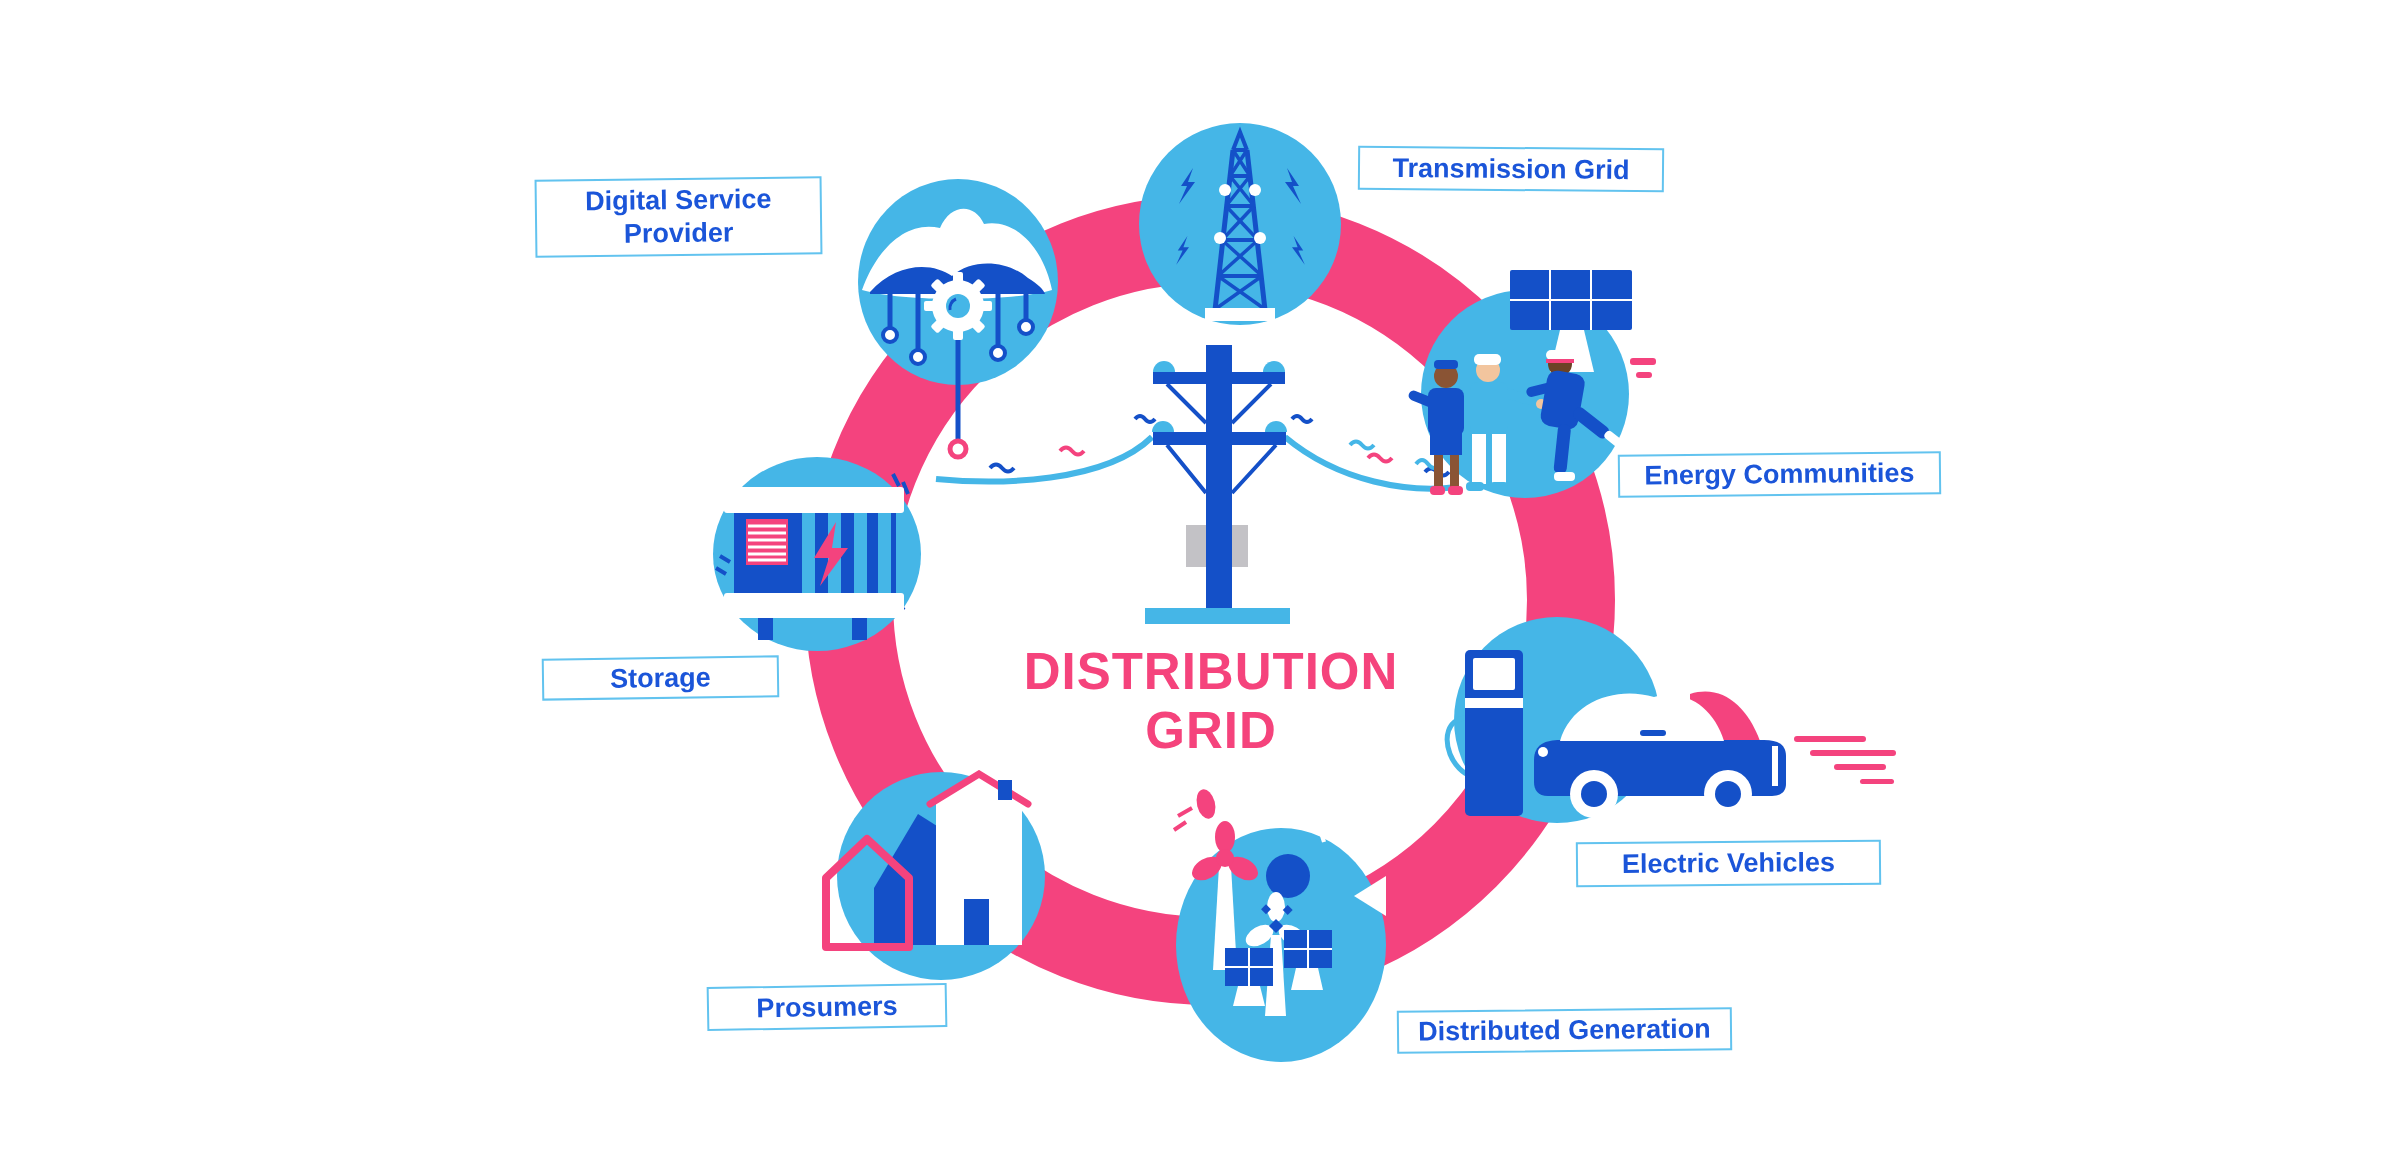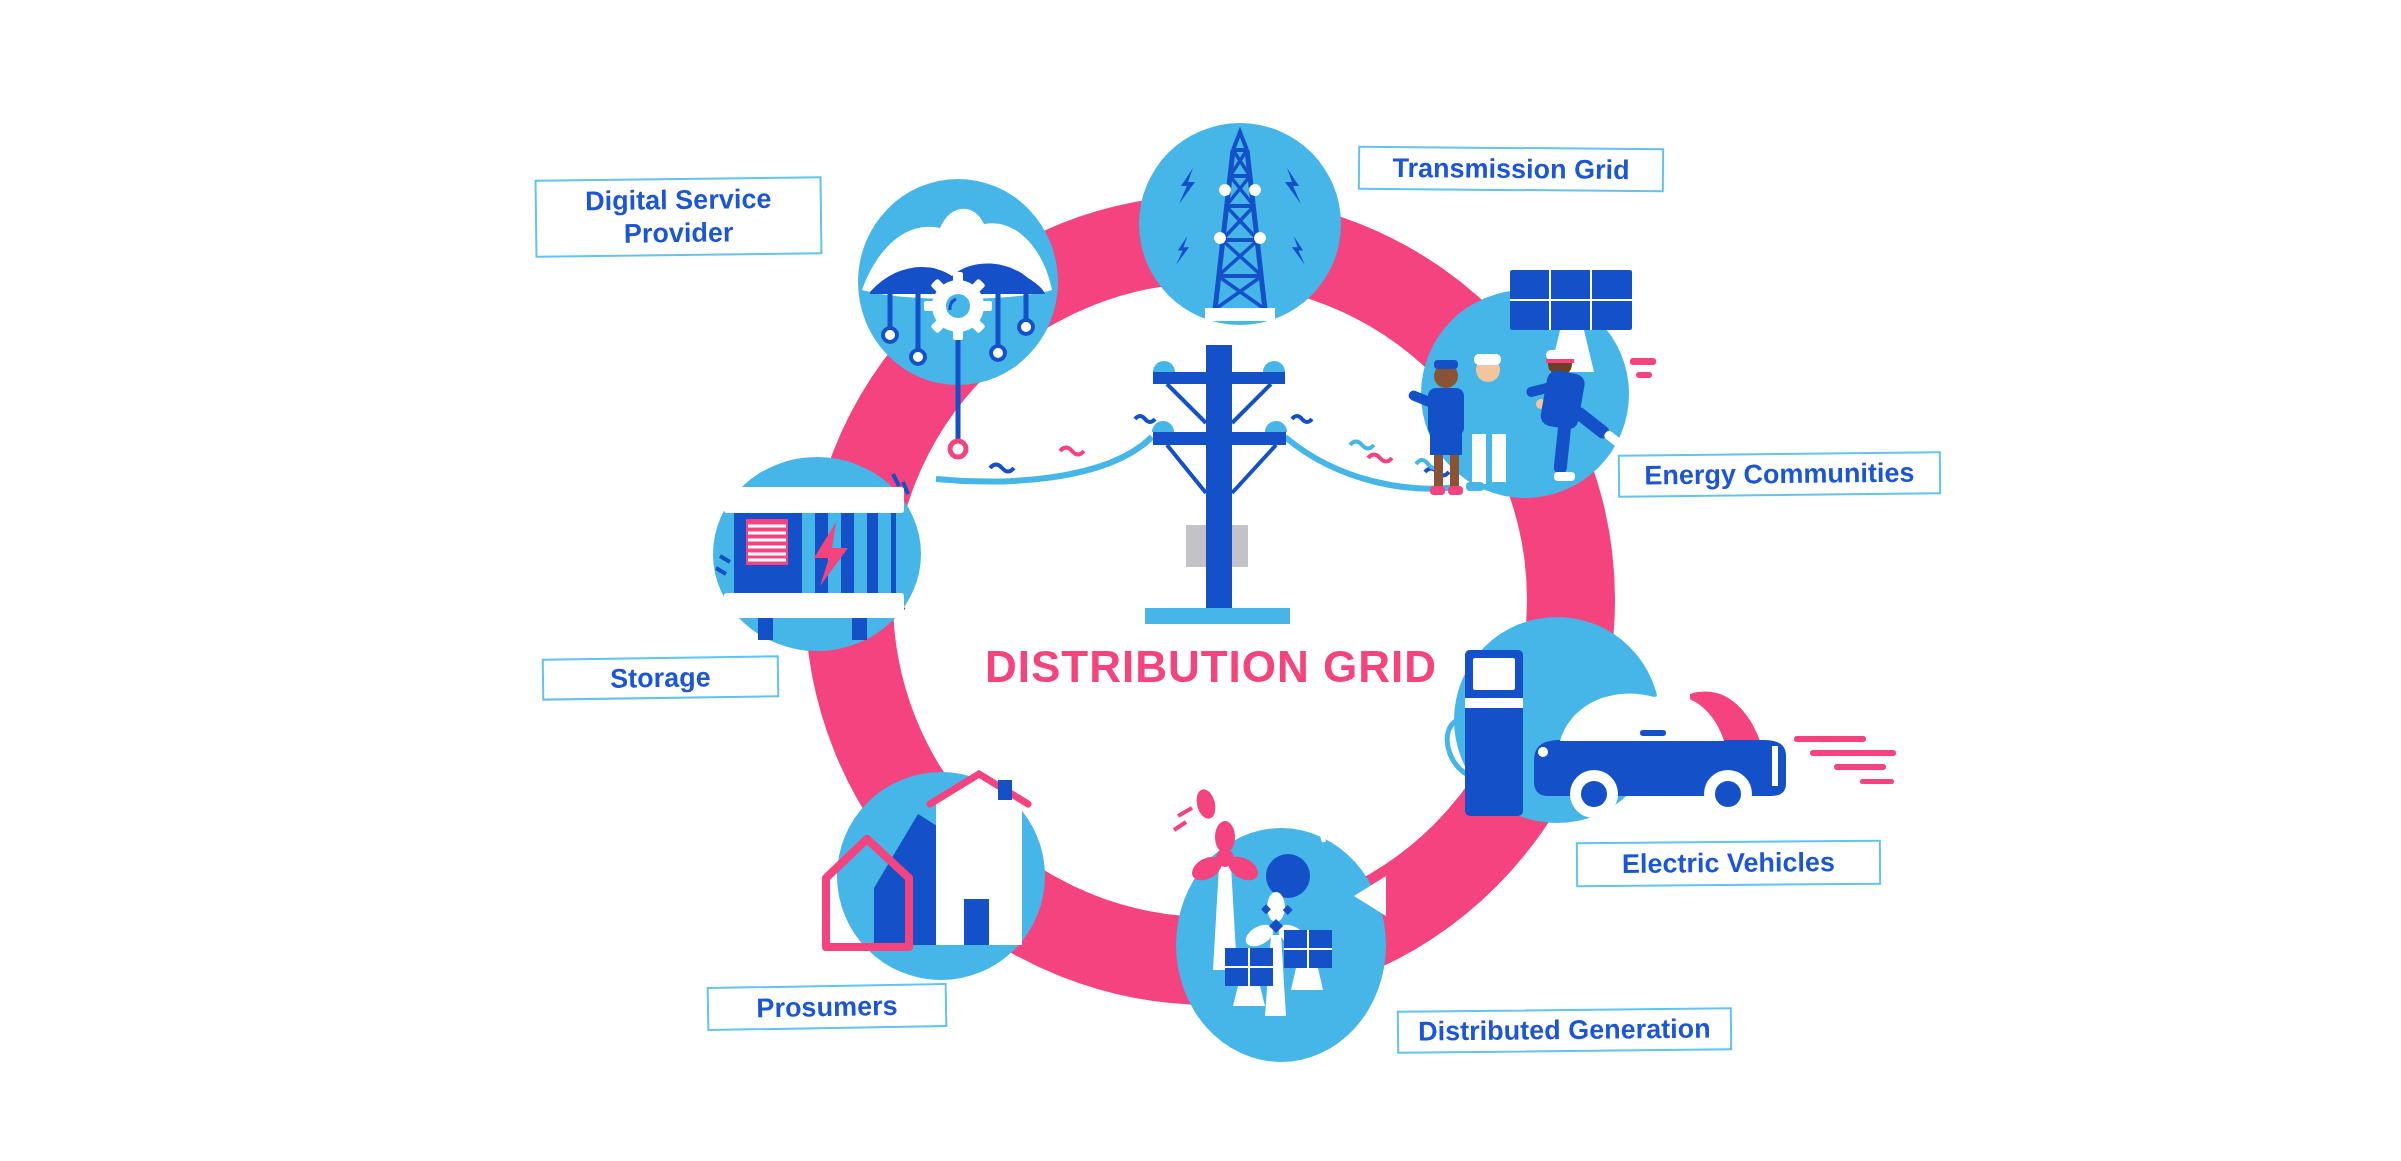--- a/index.html
+++ b/index.html
@@ -3,21 +3,21 @@
 <meta charset="utf-8">
 <style>
   html,body{margin:0;padding:0;background:#fff;}
   .stage{position:relative;width:2401px;height:1161px;background:#fff;overflow:hidden;
          font-family:"Liberation Sans",sans-serif;}
   .ring{position:absolute;left:805px;top:195px;width:634px;height:634px;
         border:88px solid #F4437E;border-radius:50%;z-index:1;}
   .icon{position:absolute;z-index:3;}
   .pole{position:absolute;left:920px;top:325px;z-index:2;}
   .title{position:absolute;left:951px;top:642px;width:520px;z-index:2;
-         text-align:center;font-size:44px;font-weight:bold;letter-spacing:1px;color:#F5437C;}
+         text-align:center;font-size:51px;font-weight:bold;letter-spacing:1px;color:#F5437C;}
   .lbl{position:absolute;z-index:4;background:#fff;border:2px solid #62C3EF;
        display:flex;align-items:center;justify-content:center;text-align:center;
        color:#1B55D9;font-weight:bold;font-size:27px;line-height:33px;}
   #lbl-dsp{left:535px;top:178px;width:283px;height:74px;transform:rotate(-0.7deg);}
   #lbl-tg {left:1358px;top:147px;width:302px;height:40px;transform:rotate(0.5deg);}
   #lbl-ec {left:1618px;top:453px;width:319px;height:39px;transform:rotate(-0.6deg);}
   #lbl-ev {left:1576px;top:841px;width:301px;height:41px;transform:rotate(-0.5deg);}
   #lbl-dg {left:1397px;top:1009px;width:331px;height:39px;transform:rotate(-0.6deg);}
   #lbl-pro{left:707px;top:985px;width:236px;height:40px;transform:rotate(-1deg);}
   #lbl-sto{left:542px;top:657px;width:233px;height:38px;transform:rotate(-0.8deg);}

